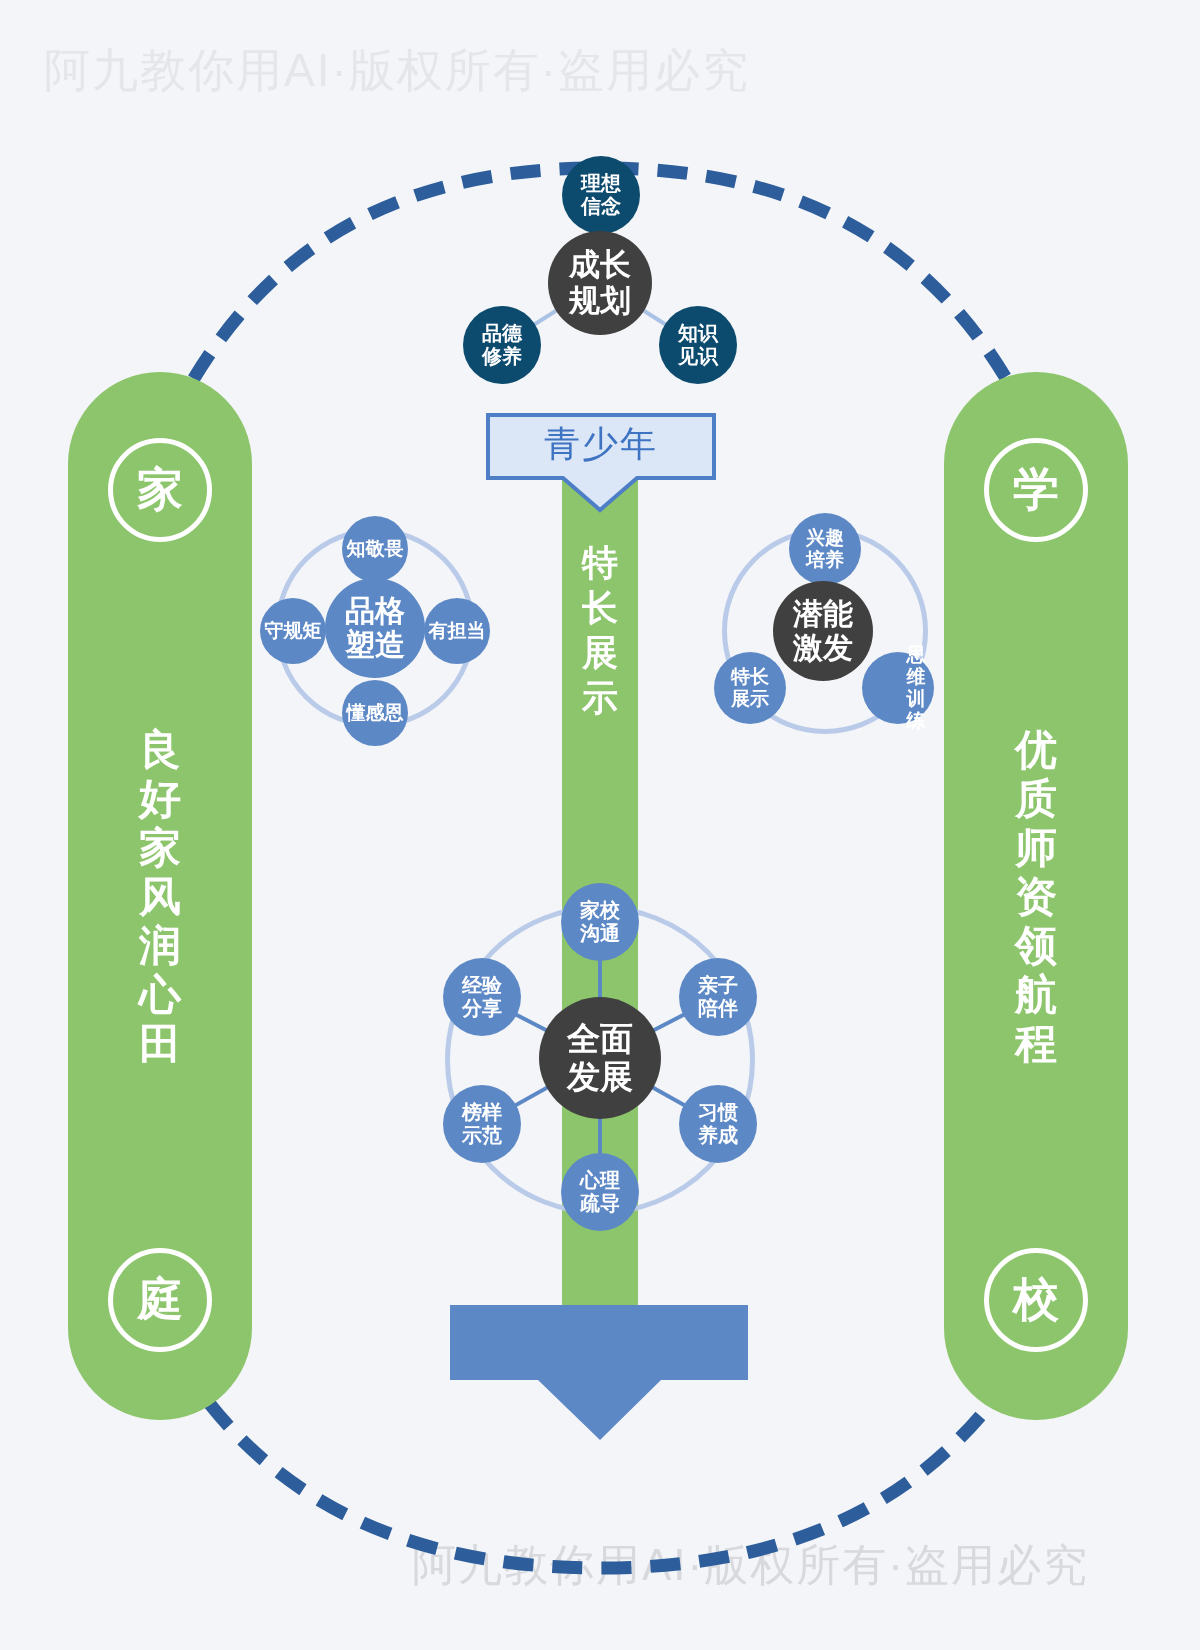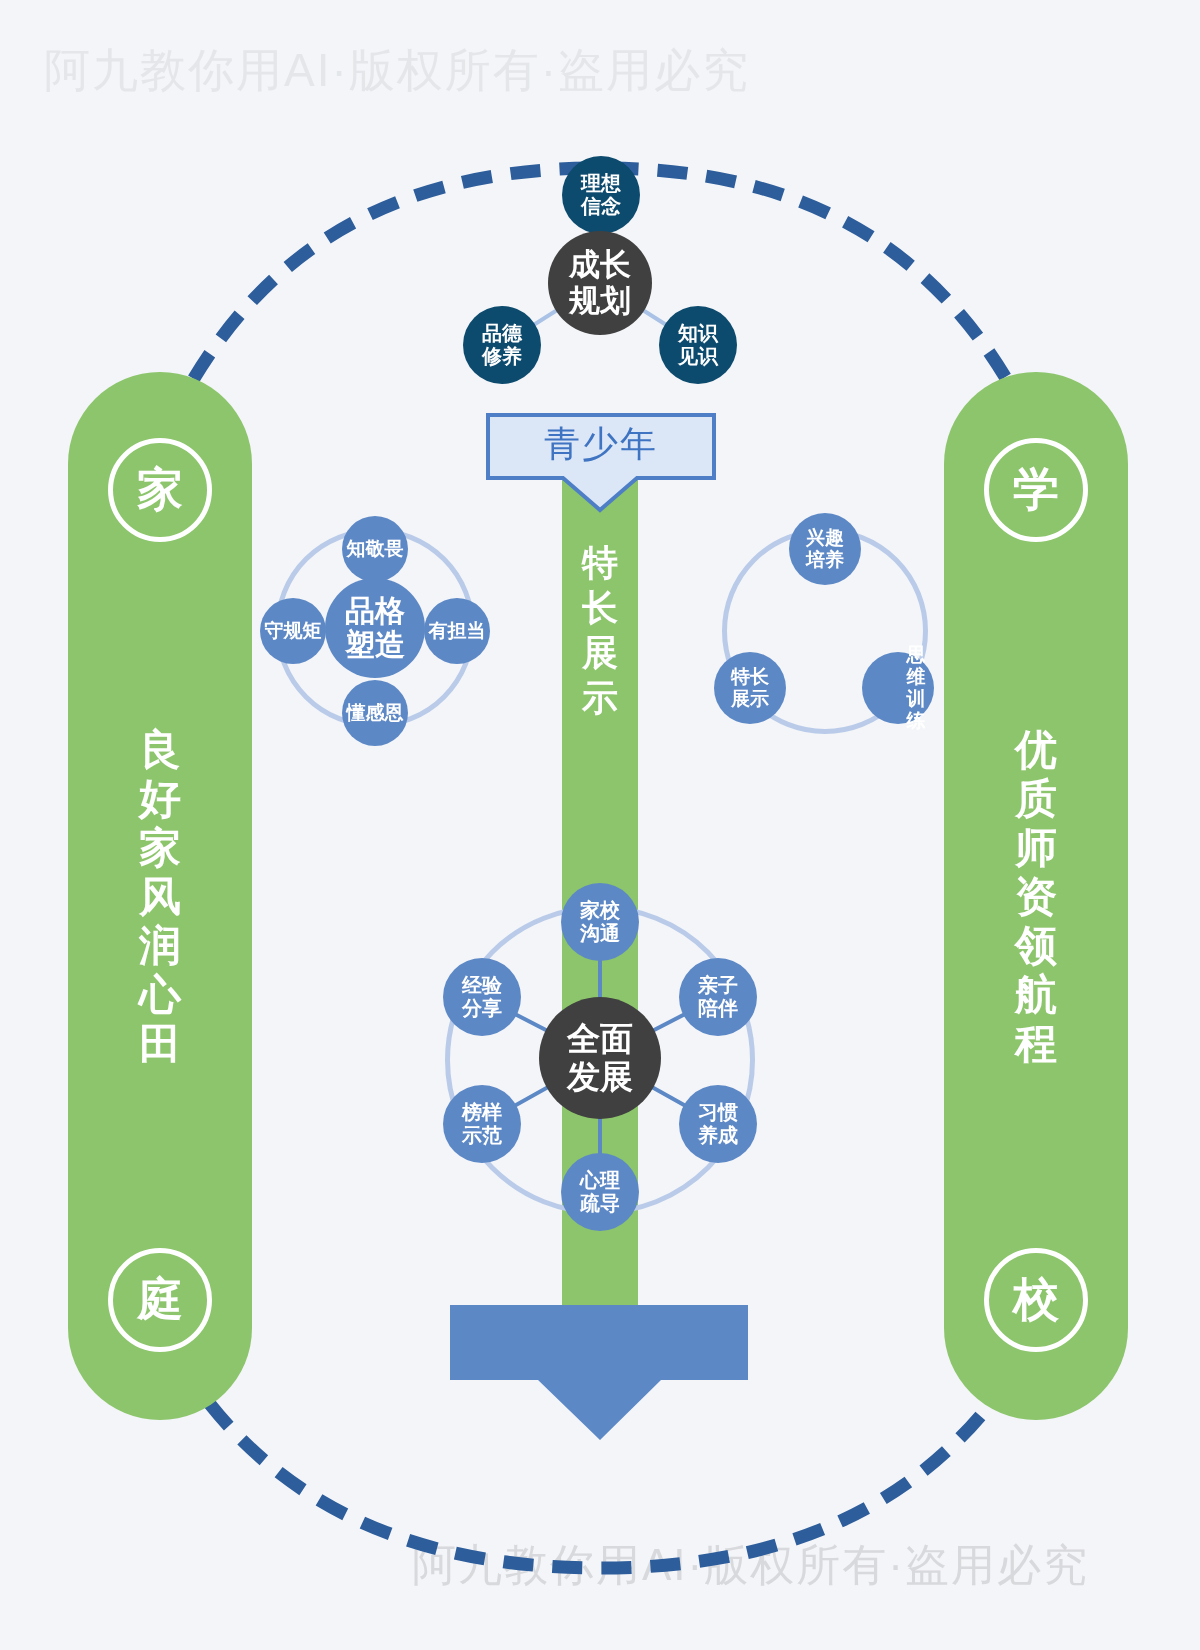--- a/index.html
+++ b/index.html
@@ -98,20 +98,23 @@
     <span>有担当</span>
   </div>
   <div class="circle c-med" style="left:342px;top:680px;width:66px;height:66px;font-size:19px;">
     <span>懂感恩</span>
   </div>
 
   <div class="ring" style="left:722px;top:528px;width:206px;height:206px;"></div>
   <div class="circle c-med" style="left:789px;top:513px;width:72px;height:72px;font-size:19px;">
     <span class="w2" style="width:42px;">兴趣培养</span>
   </div>
+  <div class="circle c-dark" style="left:773px;top:581px;width:100px;height:100px;font-size:30px;">
+    <span class="w2" style="width:62px;">潜能激发</span>
+  </div>
   <div class="circle c-med" style="left:714px;top:652px;width:72px;height:72px;font-size:19px;">
     <span class="w2" style="width:42px;">特长展示</span>
   </div>
   <div class="circle c-med" style="left:862px;top:652px;width:72px;height:72px;font-size:19px;">
     <span class="w2" style="width:42px;margin-left:36px;">思维训练</span>
   </div>
 
   <div class="ring" style="left:445px;top:905px;width:310px;height:310px;"></div>
   <svg class="abs" style="left:430px;top:870px;" width="340" height="340">
     <path d="M170,188 L170,52 M170,188 L52,127 M170,188 L288,127 M170,188 L52,254 M170,188 L288,254 M170,188 L170,322" fill="none" stroke="#5d88c6" stroke-width="4"></path>

